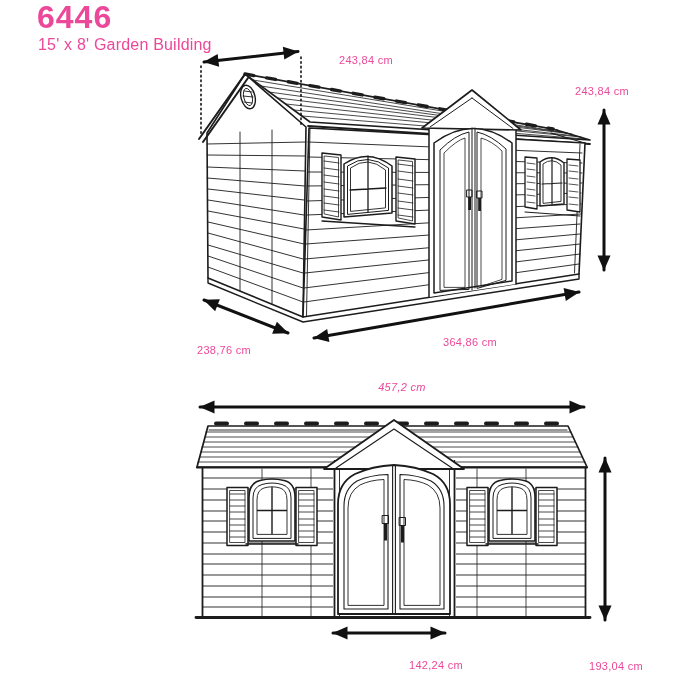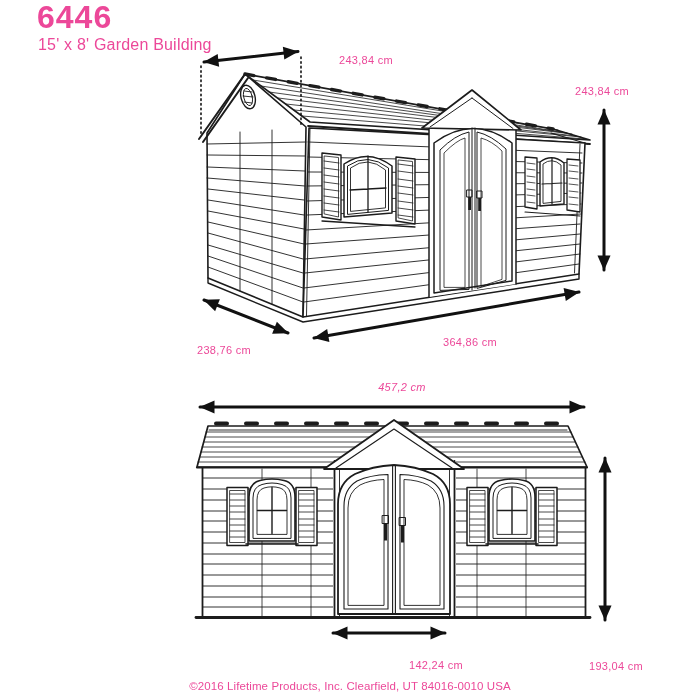--- a/index.html
+++ b/index.html
@@ -187,14 +187,13 @@
 
   <div class="dim-label" style="left:366px;top:54px;">243,84 cm</div>
   <div class="dim-label" style="left:602px;top:85px;">243,84 cm</div>
   <div class="dim-label" style="left:224px;top:344px;">238,76 cm</div>
   <div class="dim-label" style="left:470px;top:336px;">364,86 cm</div>
 
   <div class="dim-label" style="left:402px;top:381px;font-style:italic;">457,2 cm</div>
   <div class="dim-label" style="left:616px;top:648px;margin-top:12px;">193,04 cm</div>
   <div class="dim-label" style="left:396px;top:659px;margin-left:40px;">142,24 cm</div>
 
-  <div class="copyright">©2016 Lifetime Products, Inc. Clearfield, UT 84016-0010 USA</div>
 </div>
 
 </body></html>

